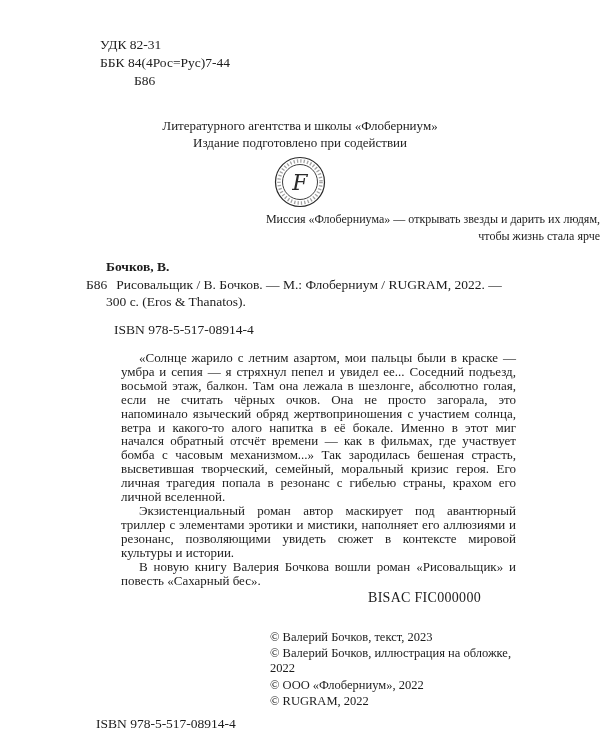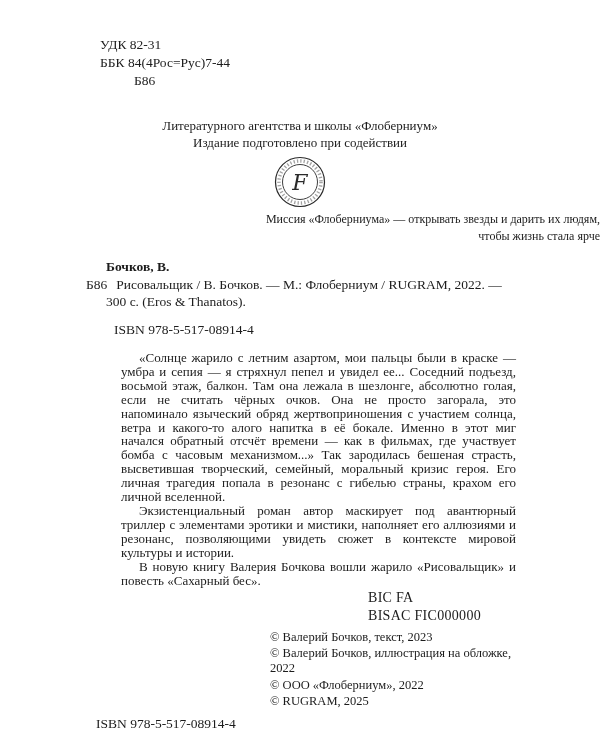--- a/index.html
+++ b/index.html
@@ -72,30 +72,29 @@
   <div class="catalog">
     <p class="author">Бочков, В.</p>
     <p class="entry"><span class="code">Б86</span><span>Рисовальщик / В. Бочков. — М.: Флоберниум / RUGRAM, 2022. — 300 с. (Eros &amp; Thanatos).</span></p>
   </div>
 
   <div class="isbn-top">ISBN 978-5-517-08914-4</div>
 
   <div class="annotation">
     <p>«Солнце жарило с летним азартом, мои пальцы были в краске — умбра и сепия — я стряхнул пепел и увидел ее... Соседний подъезд, восьмой этаж, балкон. Там она лежала в шезлонге, абсолютно голая, если не считать чёрных очков. Она не просто загорала, это напоминало языческий обряд жертвоприношения с участием солнца, ветра и какого-то алого напитка в её бокале. Именно в этот миг начался обратный отсчёт времени — как в фильмах, где участвует бомба с часовым механизмом...» Так зародилась бешеная страсть, высветившая творческий, семейный, моральный кризис героя. Его личная трагедия попала в резонанс с гибелью страны, крахом его личной вселенной.</p>
     <p>Экзистенциальный роман автор маскирует под авантюрный триллер с элементами эротики и мистики, наполняет его аллюзиями и резонанс, позволяющими увидеть сюжет в контексте мировой культуры и истории.</p>
-    <p>В новую книгу Валерия Бочкова вошли жарило «Рисовальщик» и повесть «Сахарный бес».</p>
+    <p>В новую книгу Валерия Бочкова вошли роман «Рисовальщик» и повесть «Сахарный бес».</p>
   </div>
 
   <div class="classification">
-    <div>BIC FA</div>
     <div>BISAC FIC000000</div>
   </div>
 
   <div class="copyrights">
     <p>© Валерий Бочков, текст, 2023</p>
     <p>© Валерий Бочков, иллюстрация на обложке, 2022</p>
     <p>© ООО «Флоберниум», 2022</p>
-    <p>© RUGRAM, 2025</p>
+    <p>© RUGRAM, 2022</p>
   </div>
 
   <div class="isbn-bottom">ISBN 978-5-517-08914-4</div>
 
 </div>
 
 </body></html>

